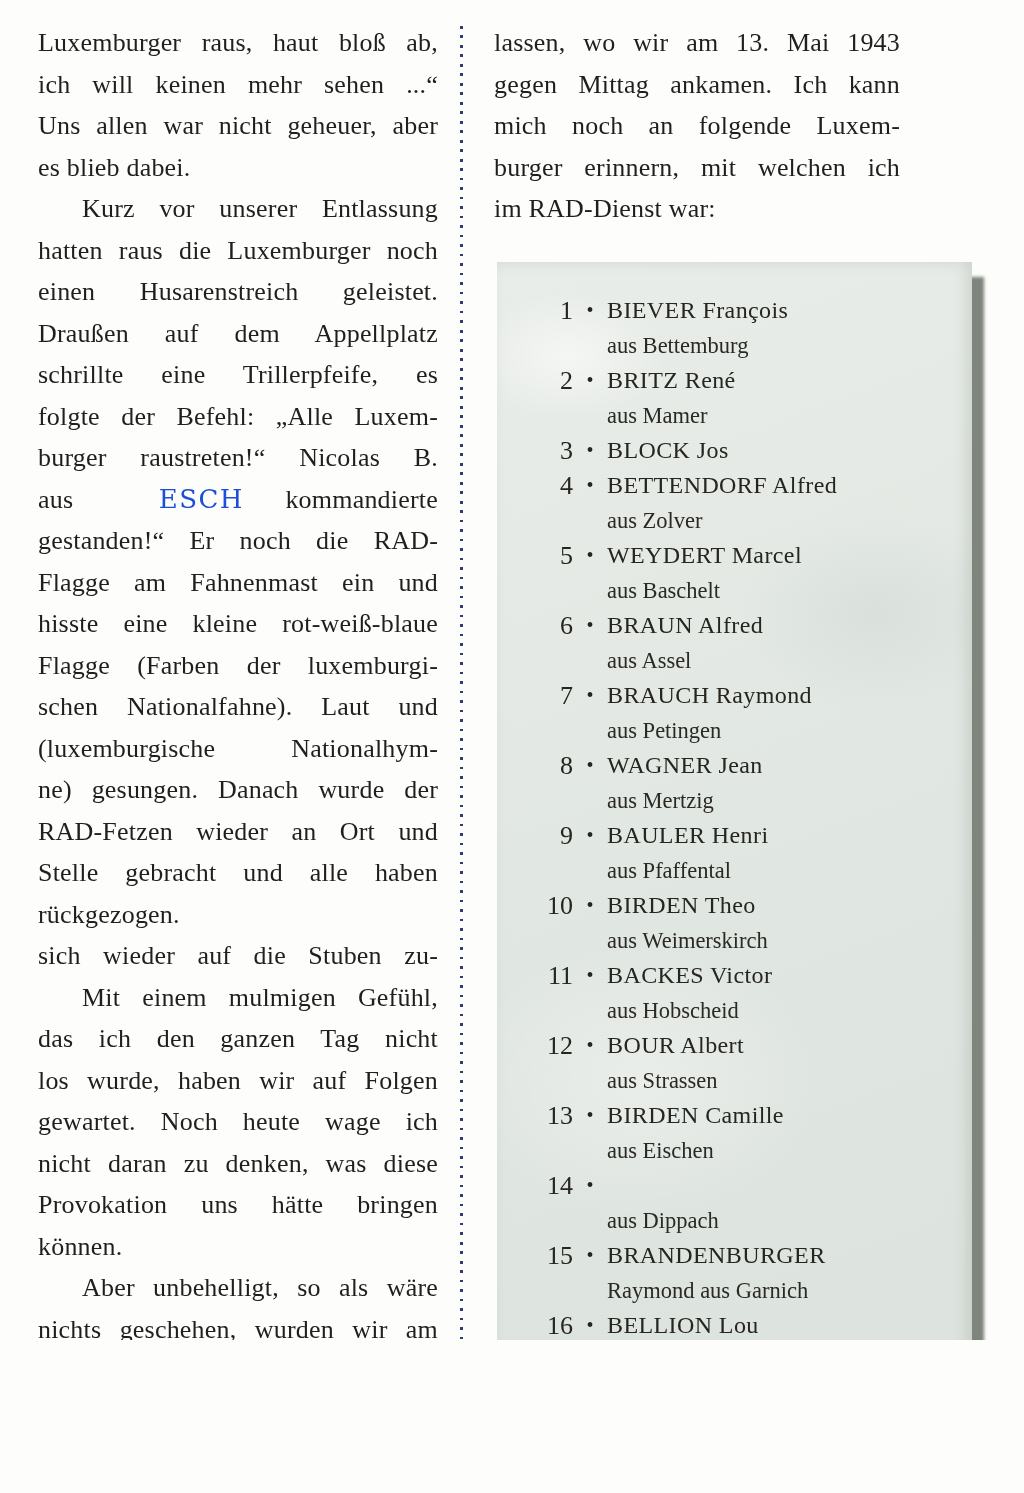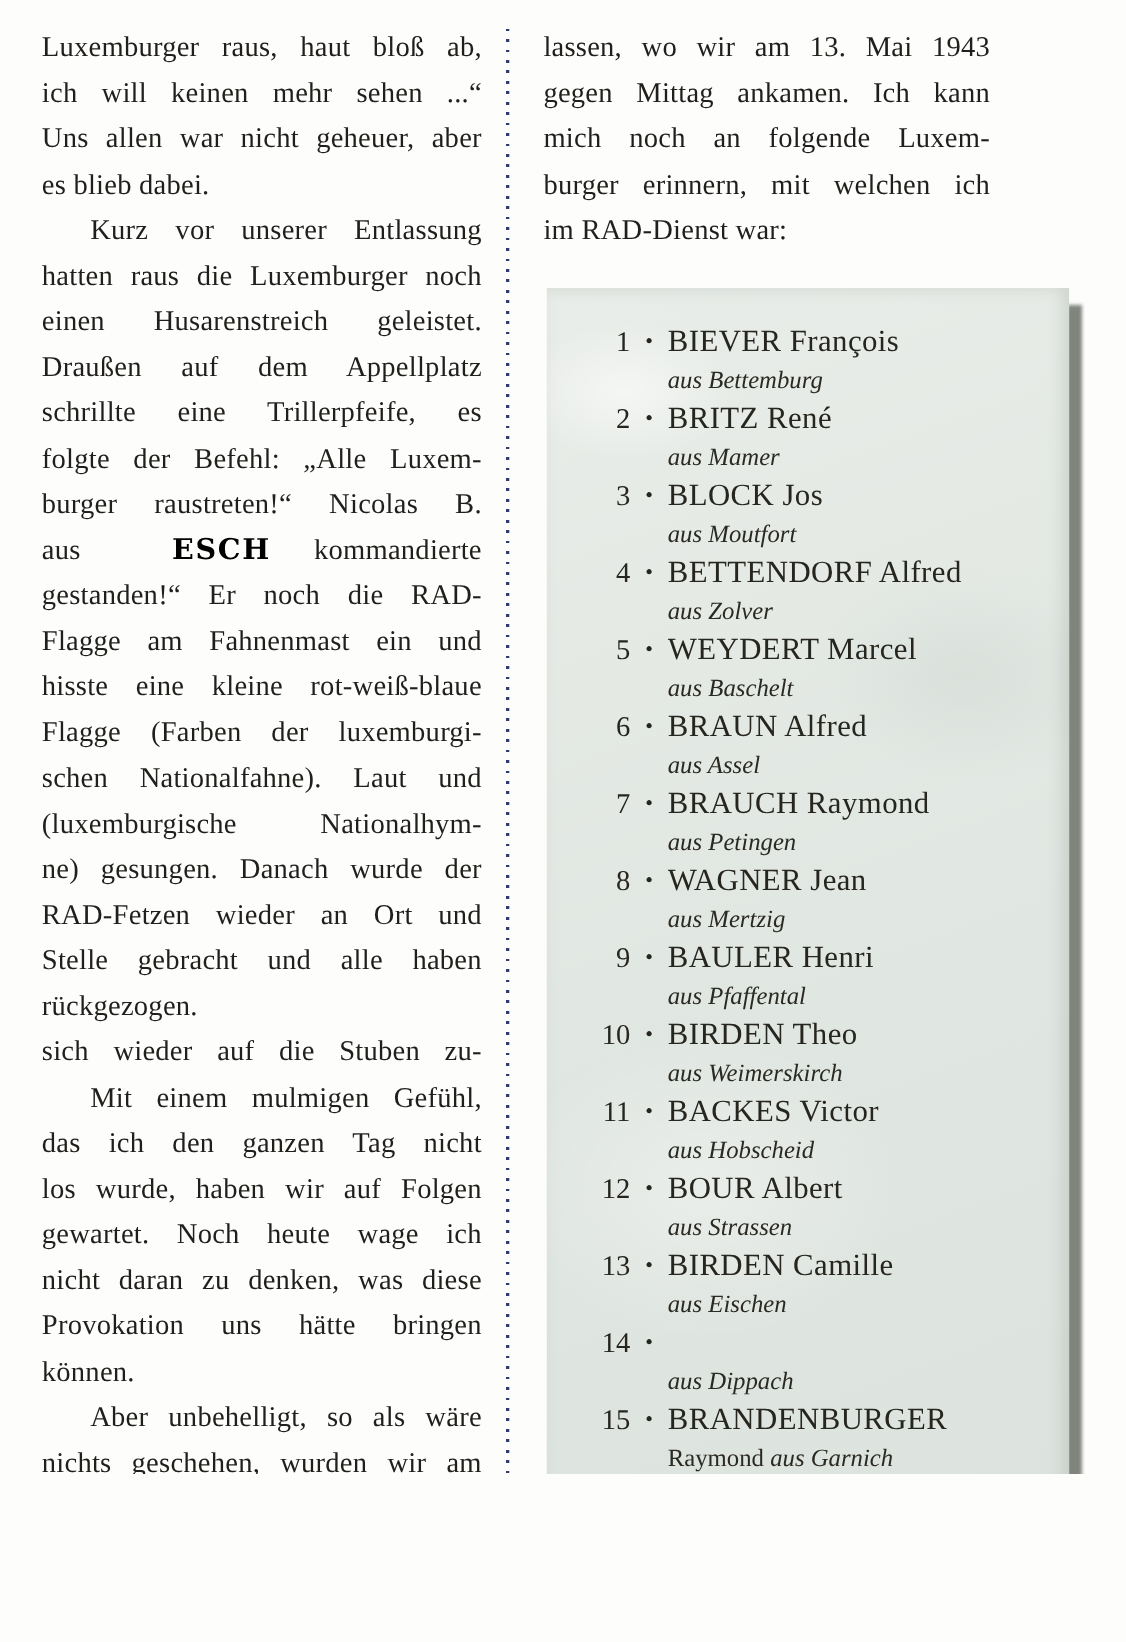--- a/index.html
+++ b/index.html
@@ -21,21 +21,21 @@
   .tline {
     font-size:26px; line-height:41.5px; height:41.5px; overflow:hidden;
     text-align:justify; text-align-last:justify;
     letter-spacing:0.2px;
   }
   .tline.flush { text-align-last:left; }
   .tline.ind   { text-indent:44px; }
 
   .esch {
     font-family:"DejaVu Serif","Liberation Serif",serif;
-    font-weight:bold; color:#000000; letter-spacing:1.5px;margin-left:44px;
+    font-weight:normal; color:#1d4ed8; letter-spacing:1.5px;margin-left:44px;
   }
 
   
   .divider {
     position:absolute; left:460px; top:26px; width:2.5px; height:1410px;
     background:repeating-linear-gradient(to bottom,
       #2e3c6f 0 2.5px, rgba(0,0,0,0) 2.5px 9.5px);
   }
 
   
@@ -47,23 +47,23 @@
       radial-gradient(260px 200px at 30% 70%, rgba(255,255,255,0.35), rgba(255,255,255,0) 70%),
       linear-gradient(160deg, #e9ede9, #e0e6e1 55%, #dce2dd);
     box-shadow:
       inset -6px 0 14px rgba(160,168,160,0.35),
       12px 15px 3px rgba(104,110,102,0.85);
   }
   .roster { padding-top:31px; }
   .item { display:grid; grid-template-columns:76px 34px auto; }
   .num    { grid-column:1; grid-row:1; text-align:right;  font-size:26px;   line-height:35px; color:#26261f; }
   .bullet { grid-column:2; grid-row:1; text-align:center; font-size:20px;   line-height:35px; color:#26261f; }
-  .name   { grid-column:3; grid-row:1; font-size:28px;    line-height:35px; letter-spacing:0.4px; color:#26261f; white-space:nowrap; overflow:hidden; }
+  .name   { grid-column:3; grid-row:1; font-size:24px;    line-height:35px; letter-spacing:0.4px; color:#26261f; white-space:nowrap; overflow:hidden; }
   .origin { grid-column:3; grid-row:2; font-size:22.5px;  line-height:35px; color:#2a2a22; white-space:nowrap; overflow:hidden; }
-  .origin .it { font-style:italic; }
+  .origin .it { }
 </style>
 </head>
 <body>
 
 <div class="page">
 
   <div class="col col-left">
     <div class="tline">Luxemburger raus, haut bloß ab,</div>
     <div class="tline">ich will keinen mehr sehen ...“</div>
     <div class="tline">Uns allen war nicht geheuer, aber</div>
@@ -123,21 +123,20 @@
         <div class="num">2</div>
         <div class="bullet">•</div>
         <div class="name">BRITZ René</div>
         <div class="origin"><span></span><span class="it">aus Mamer</span></div>
       </div>
 
       <div class="item">
         <div class="num">3</div>
         <div class="bullet">•</div>
         <div class="name">BLOCK Jos</div>
-        <div class="origin"><span></span><span class="it">aus Moutfort</span></div>
       </div>
 
       <div class="item">
         <div class="num">4</div>
         <div class="bullet">•</div>
         <div class="name">BETTENDORF Alfred</div>
         <div class="origin"><span></span><span class="it">aus Zolver</span></div>
       </div>
 
       <div class="item">

